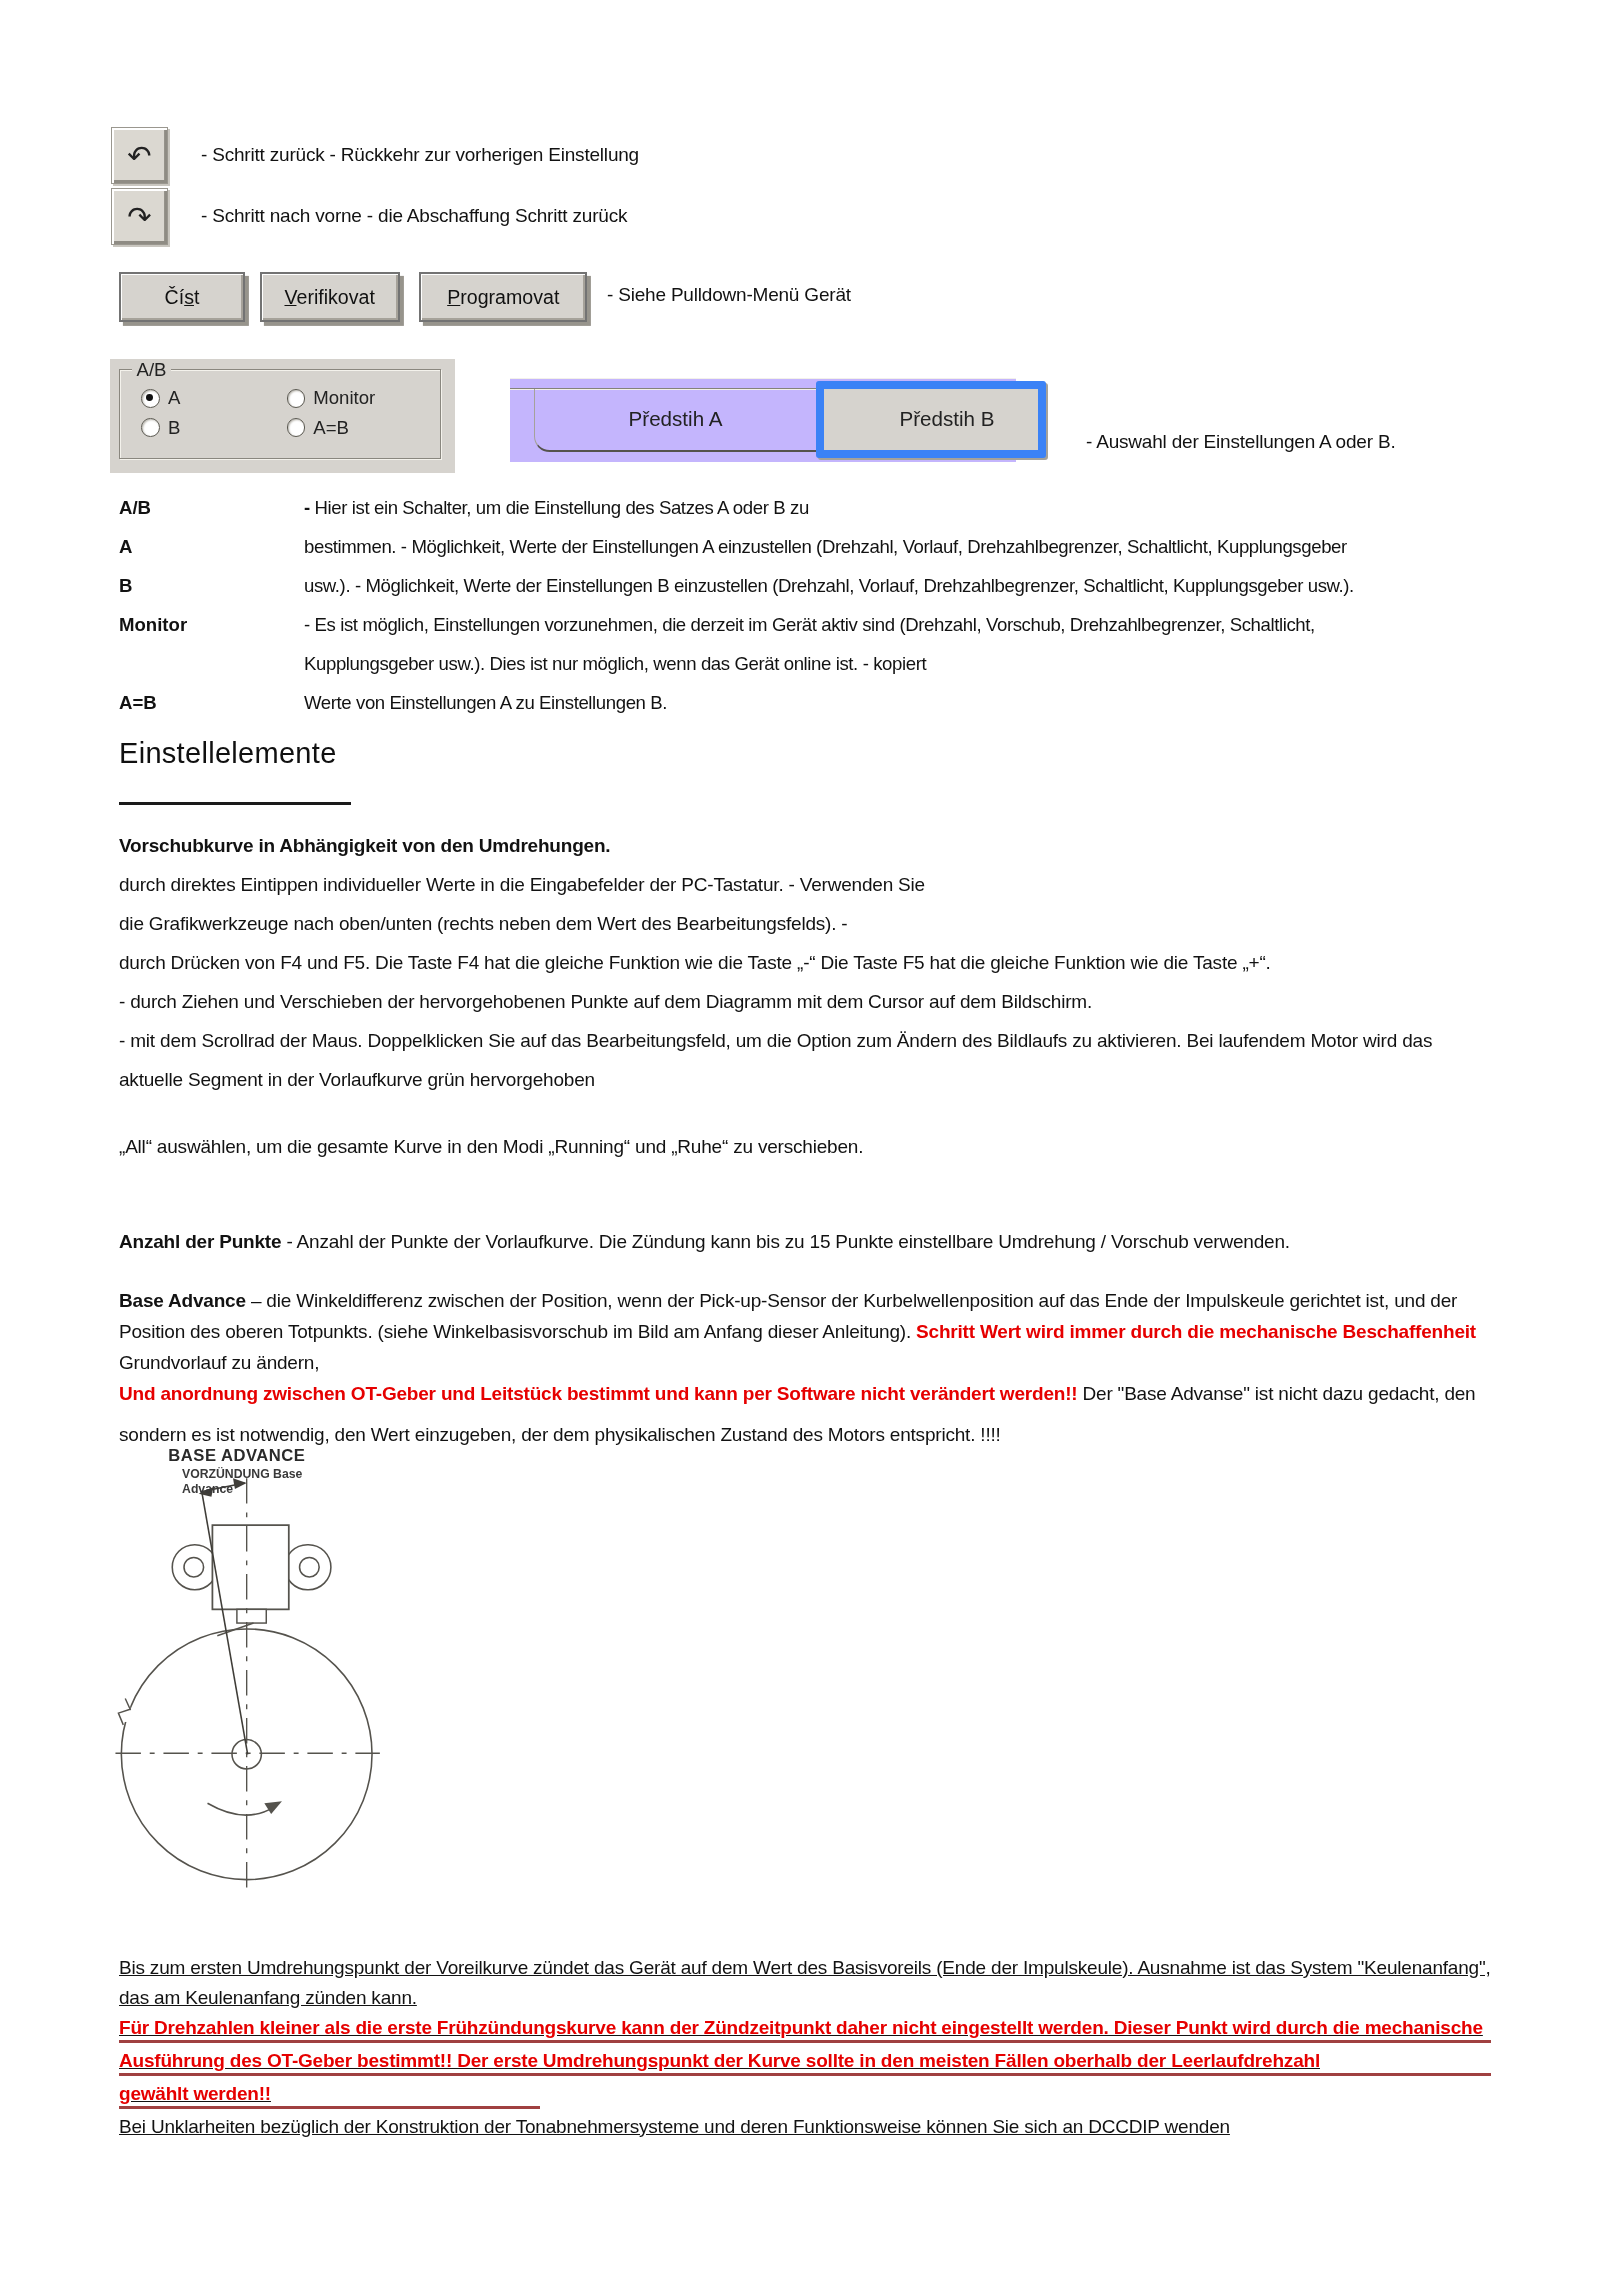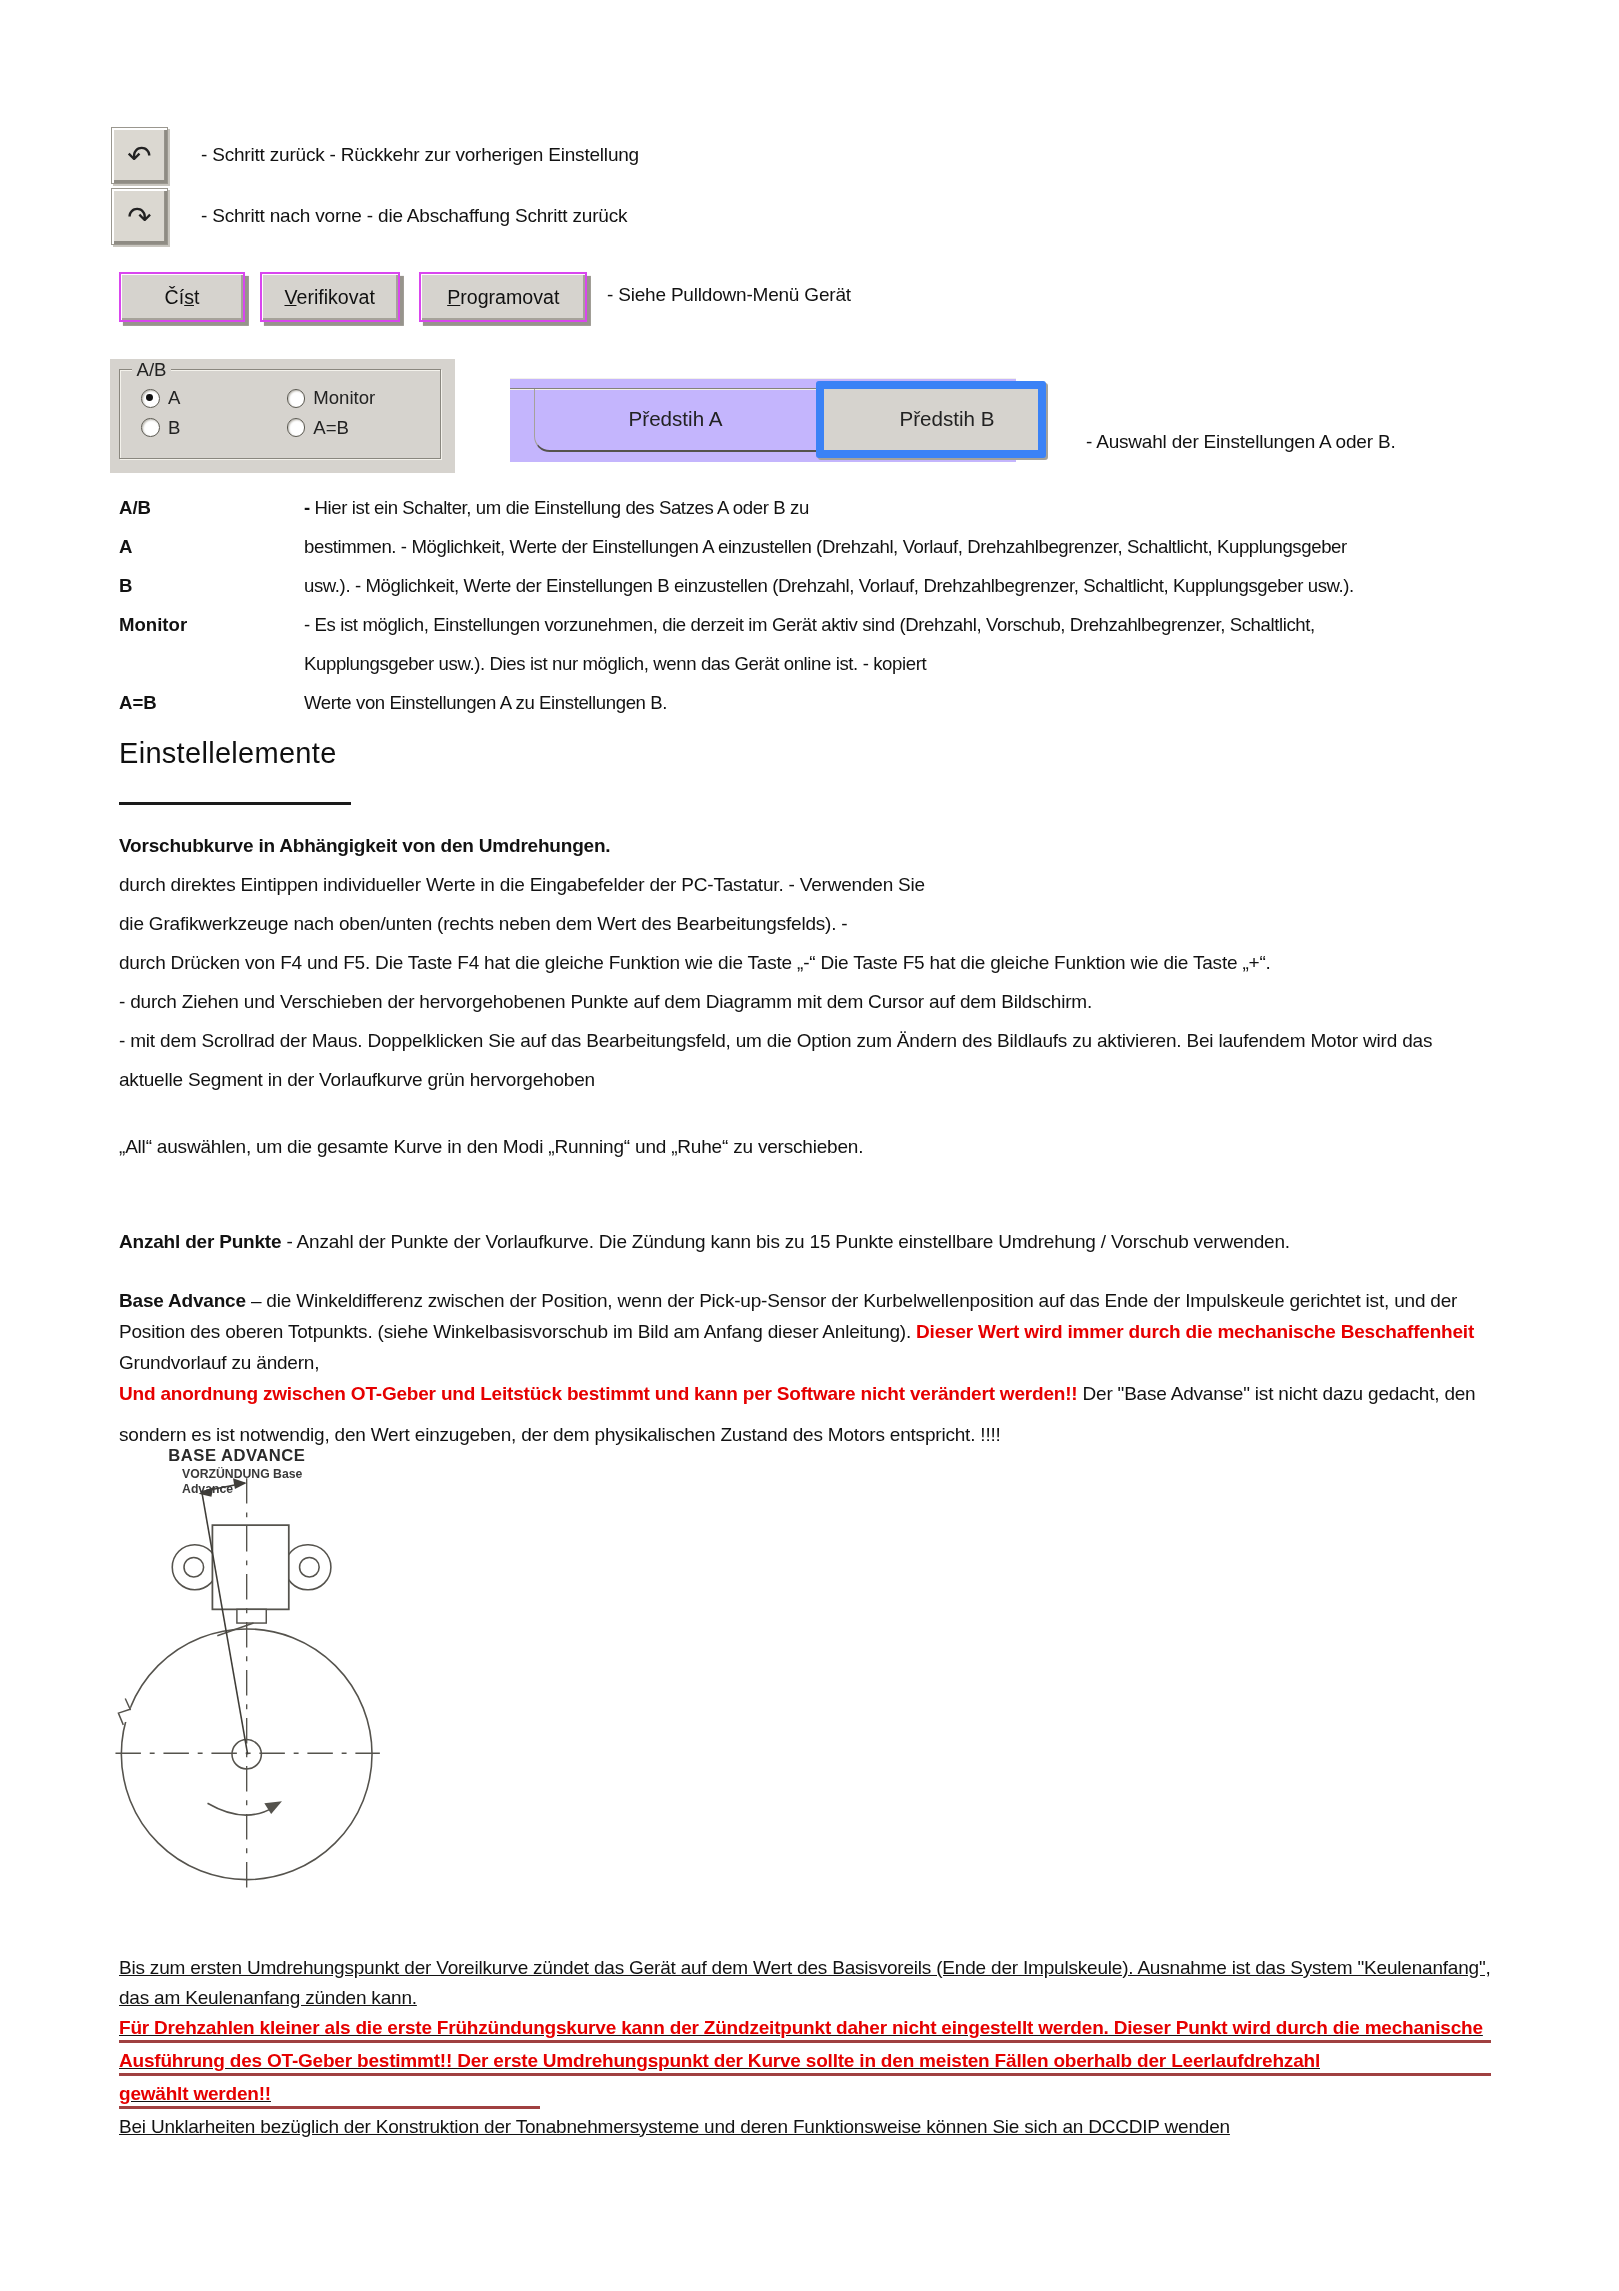--- a/index.html
+++ b/index.html
@@ -17,21 +17,21 @@
   .rule.short{width:421px;}
 
   
   .minibtn{width:55px;height:55px;background:#dbd8d1;border:1px solid #9a978f;
            box-shadow:inset 2px 2px 0 #ffffff,inset -2.9px -2.9px 0 #8f8c84,2px 2px 0 #c9c6bf;
            display:flex;align-items:center;justify-content:center;font-size:29px;color:#222;cursor:default;}
   .caption{line-height:55px;}
 
   
   .btnrow{display:flex;gap:0;}
-  .w95btn{height:46px;background:#d6d3ce;border:2px solid #d946ef;
+  .w95btn{height:46px;background:#d6d3ce;border:2px solid #737373;
           box-shadow:3.9px 3.9px 0 #97948c,inset 1px 1px 0 #ffffff,inset -2px -2px 0 #a6a29a;
           display:flex;align-items:center;justify-content:center;font-size:19.6px;color:#111;}
   .w95btn .ac{text-decoration:underline;}
   .capline{line-height:46px;}
 
   
   .panel{background:#d6d3ce;}
   .groupbox{position:absolute;left:8.8px;top:9.8px;right:13.7px;bottom:13.7px;
             border:1px solid #8a877f;box-shadow:inset 1px 1px 0 #f4f2ec,1px 1px 0 #f4f2ec;}
   .legend{position:absolute;top:-10.8px;left:11.8px;background:#d6d3ce;padding:0 4.9px;font-size:18.6px;color:#222;}
@@ -167,21 +167,21 @@
   <div class="abs txt" style="left:119px;top:1127px;width:1470px;">
       <div class="ln">„All“ auswählen, um die gesamte Kurve in den Modi „Running“ und „Ruhe“ zu verschieben.</div>
     </div>
 
   <div class="abs txt" style="left:119px;top:1222px;width:1470px;">
       <div class="ln"><span class="b">Anzahl der Punkte</span> - Anzahl der Punkte der Vorlaufkurve. Die Zündung kann bis zu 15 Punkte einstellbare Umdrehung / Vorschub verwenden.</div>
     </div>
 
   <div class="abs txt lh32" style="left:119px;top:1285px;width:1470px;">
       <div class="ln"><span class="b">Base Advance</span> – die Winkeldifferenz zwischen der Position, wenn der Pick-up-Sensor der Kurbelwellenposition auf das Ende der Impulskeule gerichtet ist, und der</div>
-      <div class="ln">Position des oberen Totpunkts. (siehe Winkelbasisvorschub im Bild am Anfang dieser Anleitung). <span class="red">Dieser Wert wird immer durch die mechanische Beschaffenheit</span></div>
+      <div class="ln">Position des oberen Totpunkts. (siehe Winkelbasisvorschub im Bild am Anfang dieser Anleitung). <span class="red">Schritt Wert wird immer durch die mechanische Beschaffenheit</span></div>
       <div class="ln">Grundvorlauf zu ändern,</div>
       <div class="ln"><span class="red">Und anordnung zwischen OT-Geber und Leitstück bestimmt und kann per Software nicht verändert werden!!</span> Der "Base Advanse" ist nicht dazu gedacht, den</div>
       <div class="ln" style="margin-top: 9.8px;">sondern es ist notwendig, den Wert einzugeben, der dem physikalischen Zustand des Motors entspricht. !!!!</div>
     </div>
 
   <svg class="abs" style="left:83px;top:1437px;" width="392" height="519" viewBox="85 1466 400 530">
 
     <rect x="176" y="1576" width="46" height="46" rx="23" fill="none" stroke="#55534d" stroke-width="1.6"></rect>
     <rect x="291" y="1576" width="47" height="46" rx="23" fill="none" stroke="#55534d" stroke-width="1.6"></rect>
 

